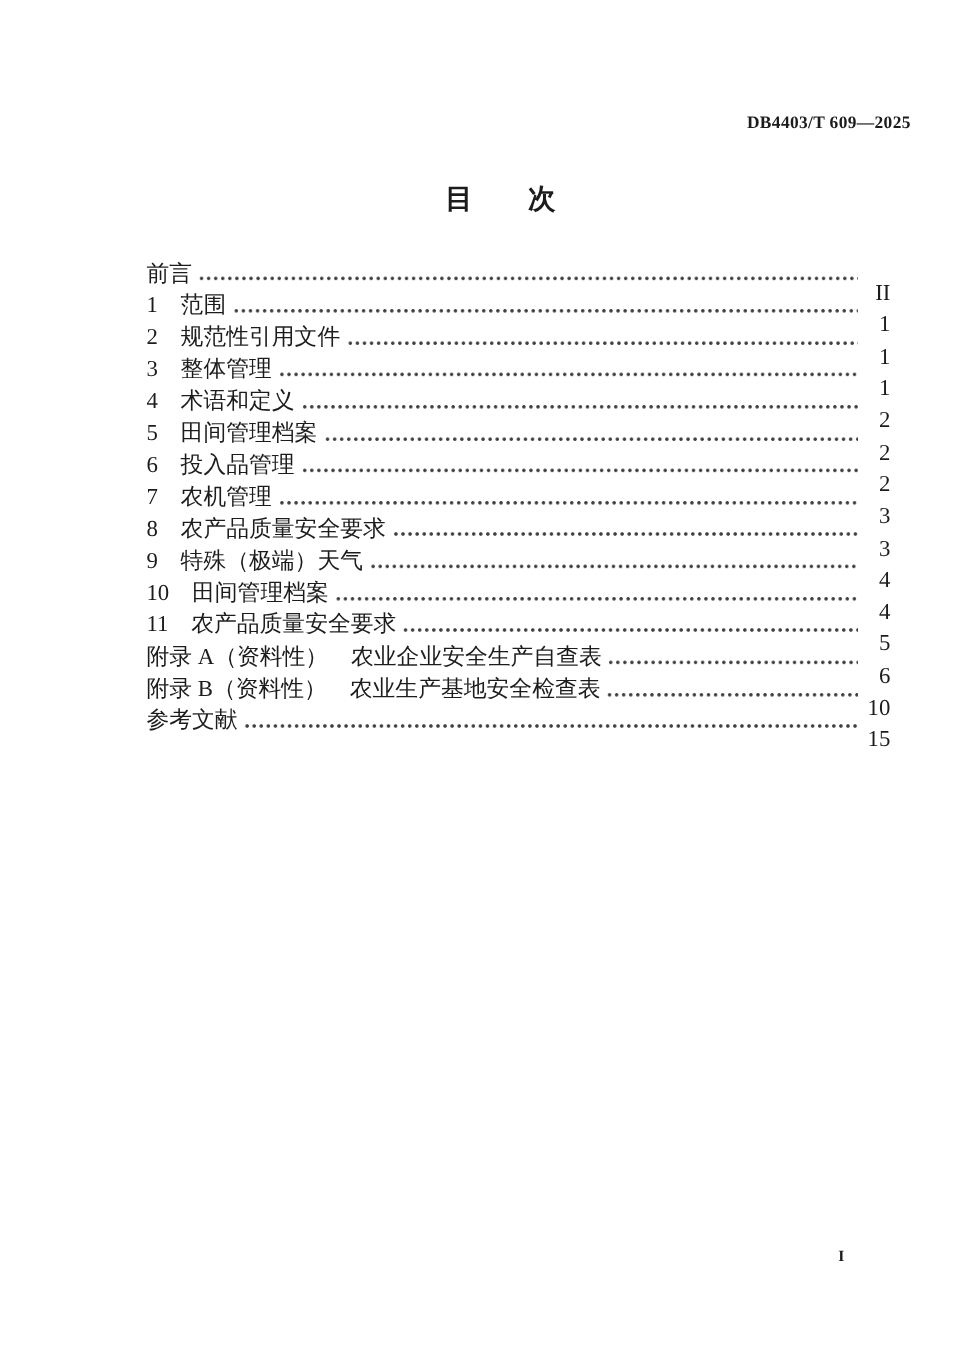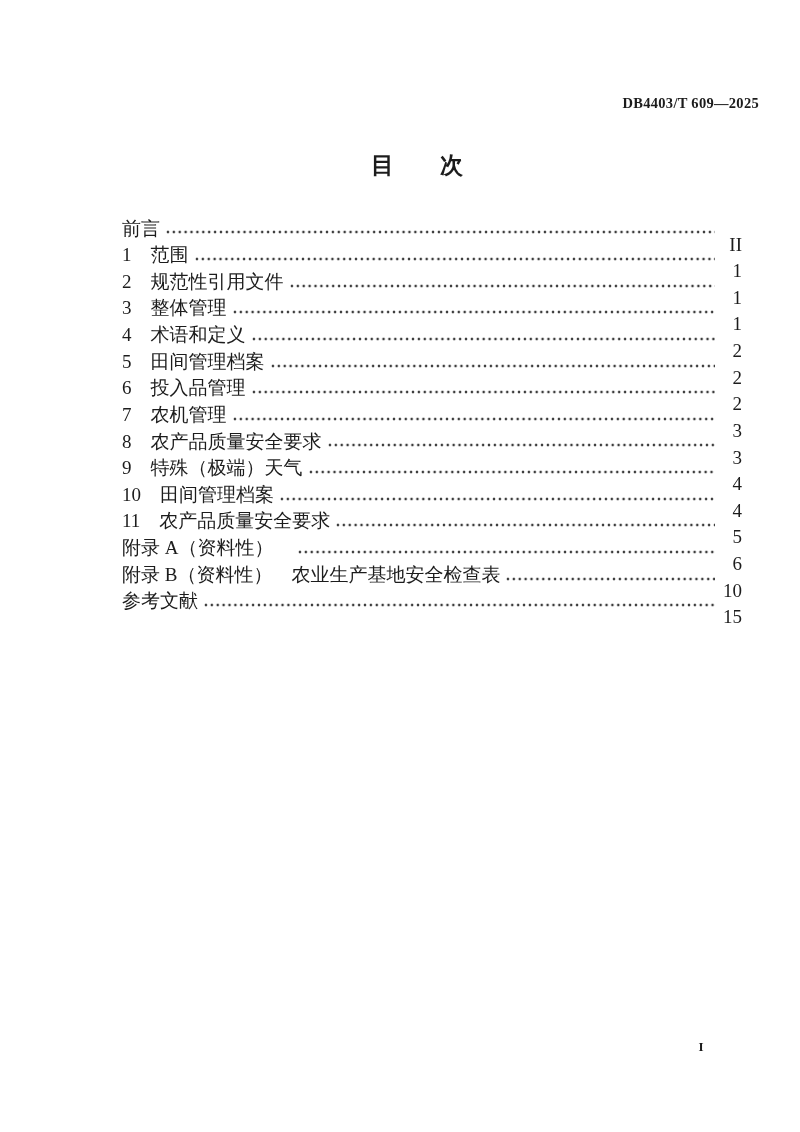--- a/index.html
+++ b/index.html
@@ -163,20 +163,21 @@
 
   <div class="toc-row">
     <span class="toc-num">11</span>
     <span class="toc-title">农产品质量安全要求</span>
     <span class="toc-leader"></span>
     <span class="toc-page">5</span>
   </div>
 
   <div class="toc-row">
     <span class="toc-num">附录 A（资料性）</span>
+    <span class="toc-title">农业企业安全生产自查表</span>
     <span class="toc-leader"></span>
     <span class="toc-page">6</span>
   </div>
 
   <div class="toc-row">
     <span class="toc-num">附录 B（资料性）</span>
     <span class="toc-title">农业生产基地安全检查表</span>
     <span class="toc-leader"></span>
     <span class="toc-page">10</span>
   </div>

